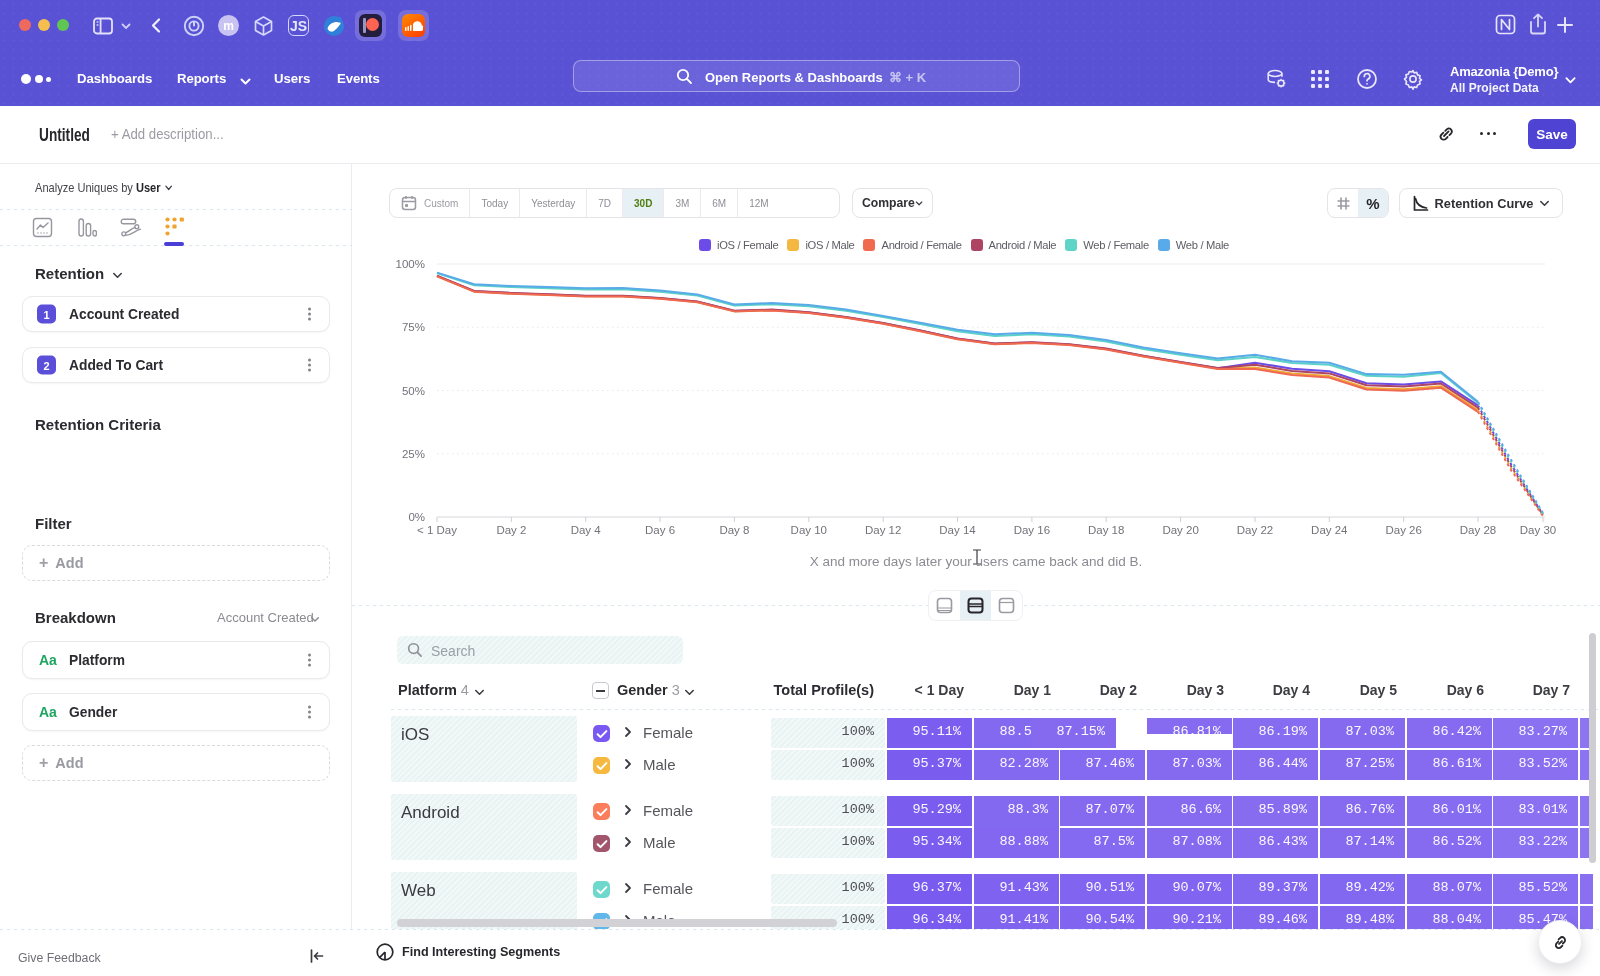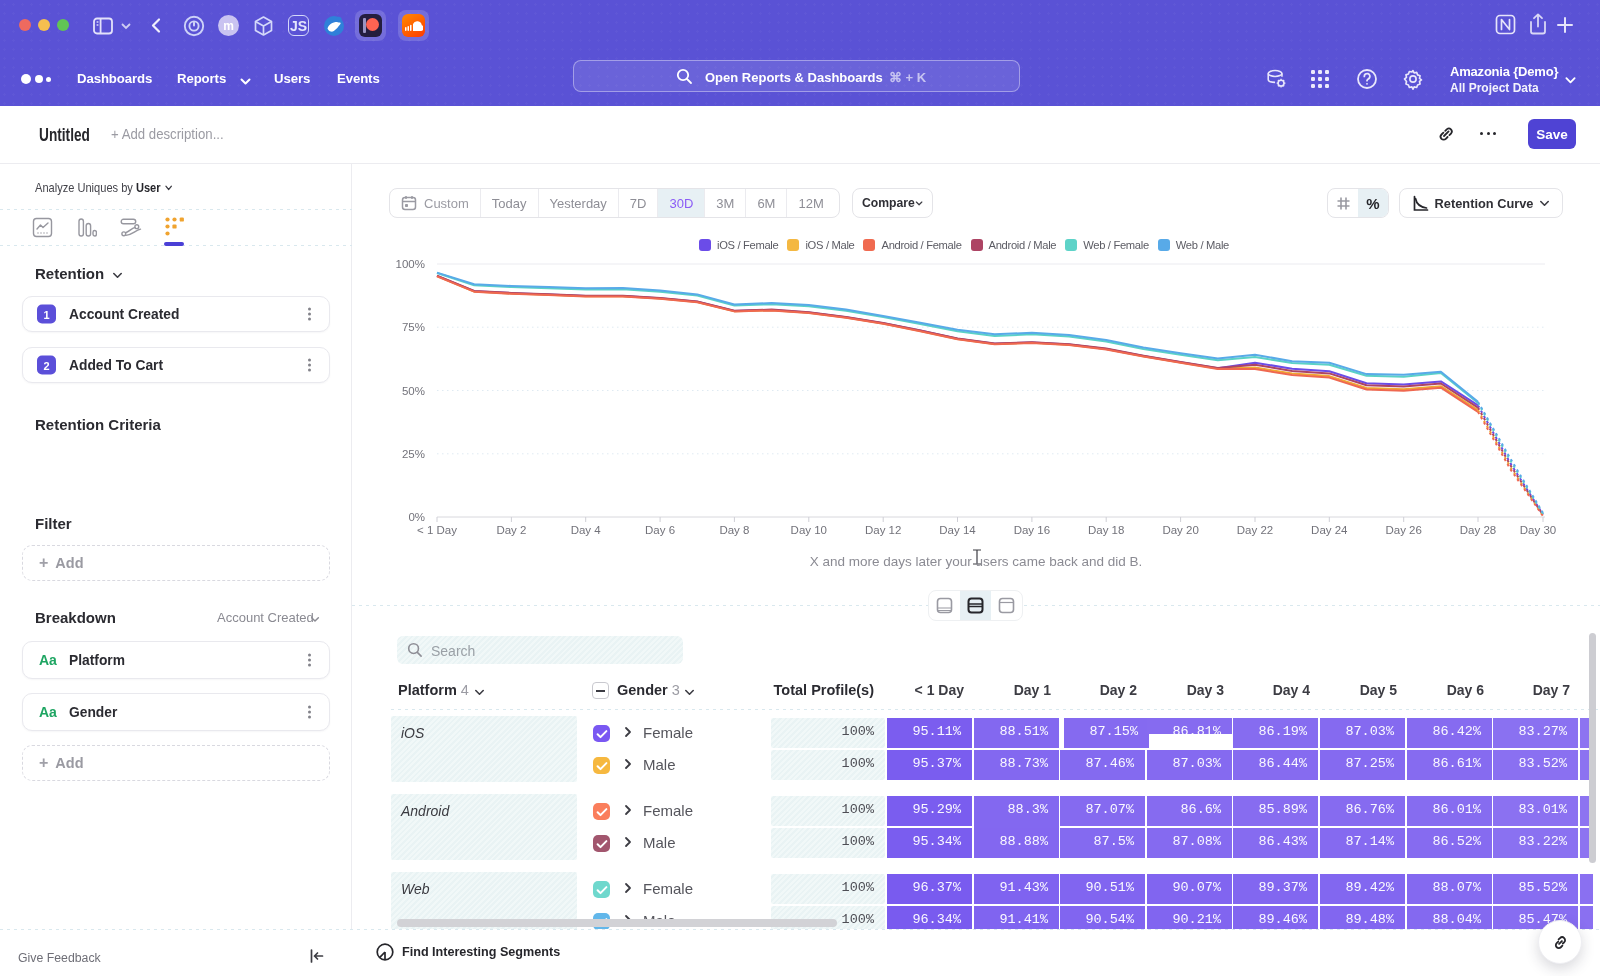--- a/index.html
+++ b/index.html
@@ -37,43 +37,43 @@
 .badge { position:absolute; left:14px; top:50%; transform:translateY(-50%); width:19px; height:19px; border-radius:5px;
   background:#5b4fd9; color:#fff; font-size:11px; font-weight:700; display:flex; align-items:center; justify-content:center; }
 .ctext { position:absolute; left:46px; top:50%; transform:translateY(-50%); font-size:13.8px; font-weight:700; color:#2b2b31; }
 .addcard { position:absolute; left:22px; width:308px; height:36px; border:1px dashed #d9d9e0; border-radius:10px;
   color:#9a9aa2; font-size:14.5px; font-weight:600; display:flex; align-items:center; }
 .dashline { position:absolute; left:0; width:352px; height:1px; background:repeating-linear-gradient(90deg,#d9e8ee 0 3px,transparent 3px 7px); }
 .dashh { position:absolute; height:1px; background:repeating-linear-gradient(90deg,#d9e8ee 0 3px,transparent 3px 7px); }
 
 .tgrp { position:absolute; top:188px; height:30px; border:1px solid #e4e4e8; border-radius:8px; background:#fff;
   display:flex; align-items:center; }
-.tseg { height:28px; display:flex; align-items:center; padding:0 11px; font-size:13px; color:#8e8e96; border-right:1px solid #ebebef; }
+.tseg { height:28px; display:flex; align-items:center; padding:0 11px; font-size:10px; color:#8e8e96; border-right:1px solid #ebebef; }
 .tseg:last-child { border-right:none; }
-.tseg.sel { background:#e7f0f4; color:#8b5cf6; font-weight:400; }
+.tseg.sel { background:#e7f0f4; color:#4d7c0f; font-weight:700; }
 .btnc { position:absolute; top:188px; height:30px; border:1px solid #e4e4e8; border-radius:8px; background:#fff;
   display:flex; align-items:center; font-size:12.8px; color:#2f2f35; font-weight:700; }
 
 .legend { position:absolute; left:699px; top:238px; height:14px; display:flex; align-items:center; font-size:11.2px; letter-spacing:-0.32px; color:#5c5c64; }
 .legend .li { display:flex; align-items:center; margin-right:9px; white-space:nowrap; }
 .legend .sw { width:12px; height:12px; border-radius:3px; margin-right:6px; display:inline-block; }
 
 svg.chart { position:absolute; left:0; top:0; }
 .caption { position:absolute; left:352px; top:554px; width:1248px; text-align:center; font-size:13.5px; color:#8b8b93; }
 .divider2 { position:absolute; left:352px; top:605px; width:1248px; height:1px; background:repeating-linear-gradient(90deg,#d9e8ee 0 3px,transparent 3px 7px); }
 .segctl { position:absolute; left:928px; top:590px; width:95px; height:31px; background:#fff; border:1px solid #eef0f2;
   border-radius:8px; display:flex; z-index:5; }
 .segctl .s { flex:1; display:flex; align-items:center; justify-content:center; }
 .segctl .s.sel { background:#e7f0f4; }
 
 .hatch { position:absolute; border-radius:2px;
   background-image:repeating-linear-gradient(135deg,#f1f8f8 0px,#f1f8f8 2px,#e9f3f4 2px,#e9f3f4 4px); }
 .hatch.tot { font-family:"Liberation Mono",monospace; font-size:13.5px; color:#4e4e55; text-align:right;
   padding:6px 11px 0 0; }
-.plab { position:absolute; font-size:14px; color:#3a3a40;font-style:italic; }
+.plab { position:absolute; font-size:17px; color:#3a3a40; }
 .cb { position:absolute; width:17px; height:17px; border-radius:5px; display:flex; align-items:center; justify-content:center; }
 .gch { position:absolute; }
 .glab { position:absolute; font-size:15px; color:#55555c; }
 .pc { position:absolute; font-family:"Liberation Mono",monospace; font-size:13.5px; color:rgba(255,255,255,0.96);
   text-align:right; padding:6px 11px 0 0; }
 .dh { position:absolute; top:682px; height:20px; text-align:right; padding-right:10px; font-size:14px; font-weight:700; color:#3c3c43; }
 .thead { font-size:14.5px; font-weight:700; color:#2b2b31; }
 
 .botbar { position:absolute; left:0; top:929px; width:1600px; height:47px; background:#fff; }
 .fcirc { position:absolute; left:1538px; top:920px; width:44px; height:44px; border-radius:50%; background:#fff;
@@ -469,39 +469,39 @@
       <path d="M3.6 8.2l2.9 2.9 5.9-6" stroke="#fff" stroke-width="2" fill="none" stroke-linecap="round" stroke-linejoin="round"></path>
     </svg>
   </div>
 <div class="gch" style="left:621px;top:725px"><svg width="14" height="14" viewBox="0 0 14 14">
       <path d="M5 3l4 4-4 4" stroke="#3c3c43" stroke-width="1.8" fill="none" stroke-linecap="round" stroke-linejoin="round"></path>
     </svg></div>
 <div class="glab" style="left:643px;top:724px">Female</div>
 <div class="hatch tot" style="left:771px;top:718px;width:114px;height:30px">100%</div>
 <div class="pc" style="left:887px;top:718px;width:85px;height:30px;background:hsl(252,82%,65.2%)">95.11%</div>
 <div class="pc" style="left:974px;top:718px;width:85px;height:30px;background:hsl(252,82%,67.5%)">88.51%</div>
-<div class="pc" style="left:1064px;top:718px;width:85px;height:30px;background:hsl(252,82%,67.9%)">87.15%</div>
+<div class="pc" style="left:1031px;top:718px;width:85px;height:30px;background:hsl(252,82%,67.9%)">87.15%</div>
 <div class="pc" style="left:1147px;top:718px;width:85px;height:16px;background:hsl(252,82%,68.1%)">86.81%</div>
 <div class="pc" style="left:1233px;top:718px;width:85px;height:30px;background:hsl(252,82%,68.3%)">86.19%</div>
 <div class="pc" style="left:1320px;top:718px;width:85px;height:30px;background:hsl(252,82%,68.0%)">87.03%</div>
 <div class="pc" style="left:1407px;top:718px;width:85px;height:30px;background:hsl(252,82%,68.2%)">86.42%</div>
 <div class="pc" style="left:1493px;top:718px;width:85px;height:30px;background:hsl(252,82%,69.3%)">83.27%</div>
 <div class="pc" style="left:1580px;top:718px;width:13px;height:30px;background:hsl(252,82%,70.0%)"></div>
 <div class="cb" style="left:593px;top:757px;background:#f6b83f">
     <svg width="16" height="16" viewBox="0 0 16 16">
       <path d="M3.6 8.2l2.9 2.9 5.9-6" stroke="#fff" stroke-width="2" fill="none" stroke-linecap="round" stroke-linejoin="round"></path>
     </svg>
   </div>
 <div class="gch" style="left:621px;top:757px"><svg width="14" height="14" viewBox="0 0 14 14">
       <path d="M5 3l4 4-4 4" stroke="#3c3c43" stroke-width="1.8" fill="none" stroke-linecap="round" stroke-linejoin="round"></path>
     </svg></div>
 <div class="glab" style="left:643px;top:756px">Male</div>
 <div class="hatch tot" style="left:771px;top:750px;width:114px;height:30px">100%</div>
 <div class="pc" style="left:887px;top:750px;width:85px;height:30px;background:hsl(252,82%,65.1%)">95.37%</div>
-<div class="pc" style="left:974px;top:750px;width:85px;height:30px;background:hsl(252,82%,67.4%)">88.73%</div>
+<div class="pc" style="left:974px;top:750px;width:85px;height:30px;background:hsl(252,82%,67.4%)">82.28%</div>
 <div class="pc" style="left:1060px;top:750px;width:85px;height:30px;background:hsl(252,82%,67.8%)">87.46%</div>
 <div class="pc" style="left:1147px;top:750px;width:85px;height:30px;background:hsl(252,82%,68.0%)">87.03%</div>
 <div class="pc" style="left:1233px;top:750px;width:85px;height:30px;background:hsl(252,82%,68.2%)">86.44%</div>
 <div class="pc" style="left:1320px;top:750px;width:85px;height:30px;background:hsl(252,82%,67.9%)">87.25%</div>
 <div class="pc" style="left:1407px;top:750px;width:85px;height:30px;background:hsl(252,82%,68.1%)">86.61%</div>
 <div class="pc" style="left:1493px;top:750px;width:85px;height:30px;background:hsl(252,82%,69.2%)">83.52%</div>
 <div class="pc" style="left:1580px;top:750px;width:13px;height:30px;background:hsl(252,82%,69.9%)"></div>
 <div class="cb" style="left:593px;top:803px;background:#fa7e5c">
     <svg width="16" height="16" viewBox="0 0 16 16">
       <path d="M3.6 8.2l2.9 2.9 5.9-6" stroke="#fff" stroke-width="2" fill="none" stroke-linecap="round" stroke-linejoin="round"></path>

